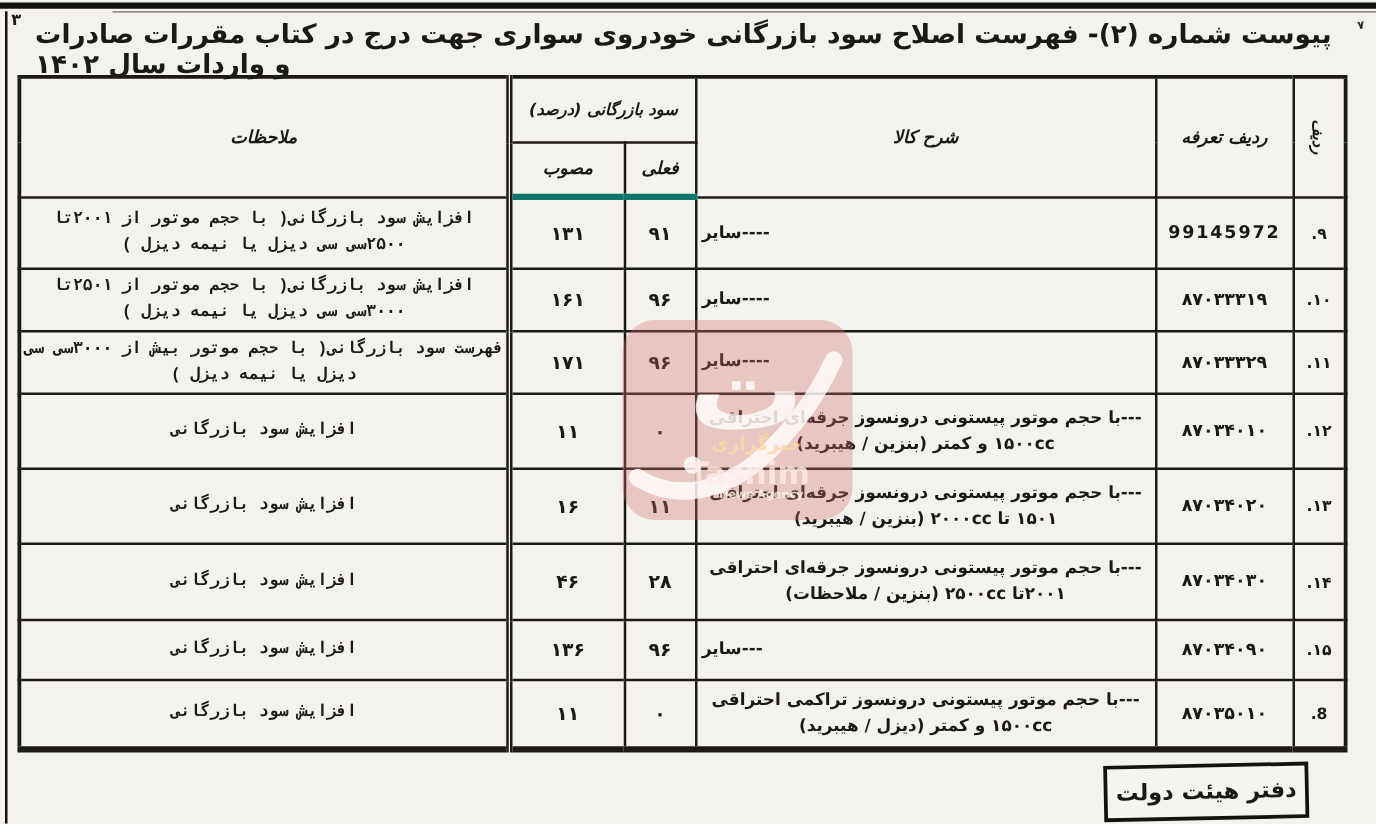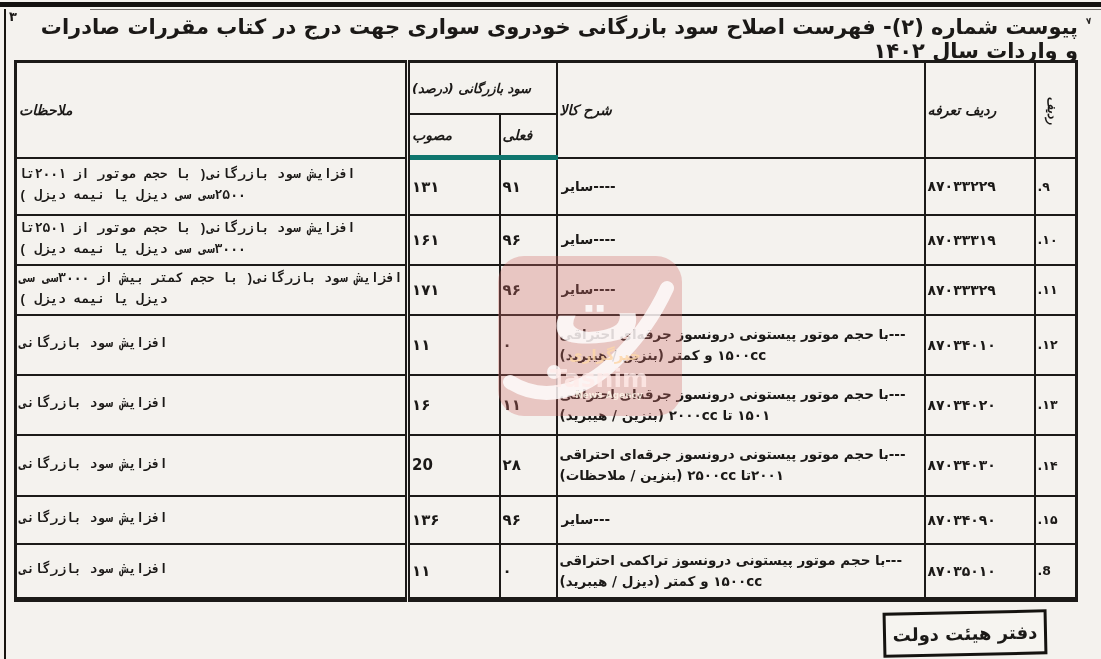--- a/index.html
+++ b/index.html
@@ -8,30 +8,30 @@
     background:#f4f2ee;color:#1b1917;
     font-family:"DejaVu Sans", sans-serif;font-weight:bold;
   }
   
   .top-rule{position:absolute;left:0;top:2px;width:1101px;height:5px;background:#141210;}
   .top-rule-thin{position:absolute;left:90px;top:9px;width:1011px;height:1px;background:#3a3734;opacity:.7;}
   .left-margin-line{position:absolute;left:4px;top:9px;width:2px;height:650px;background:#17140f;}
   .margin-mark{position:absolute;left:9px;top:9px;font-size:13px;}
   .corner-tick{position:absolute;left:1086px;top:16px;font-size:9px;transform:rotate(-8deg);color:#2c2a27;}
   .doc-title{
-    position:absolute;left:28px;top:15px;width:1050px;text-align:right;
+    position:absolute;left:28px;top:15px;width:1050px;text-align:left;
     font-size:21px;letter-spacing:-0.2px;direction:rtl;
   }
   
   table.main{
     position:absolute;left:14px;top:60px;width:1064px;
     border-collapse:collapse;table-layout:fixed;direction:rtl;
     border:3px solid #1c1a18;background:transparent;font-weight:bold;
   }
-  .main th,.main td{border:2px solid #1c1a18;text-align:left;vertical-align:middle;padding:2px;}
+  .main th,.main td{border:2px solid #1c1a18;text-align:center;vertical-align:middle;padding:2px;}
   .main thead tr.r1 th{border-top:3px solid #1c1a18;height:46px;}
   .main thead tr.r2 th{height:36px;}
   .main thead th{font-style:italic;font-size:14px;}
   .main thead tr.r2 th{border-bottom:5px solid #0f766e;}
   .main tbody tr:last-child td{border-bottom:5px solid #1c1a18;}
   .hdr-desc{font-size:15px;}
   .hdr-remarks{font-size:15px;}
   .sep-double{border-left:5px double #1c1a18 !important;}
   .cell-radif{font-size:12.5px;}
   .vtext{display:inline-block;transform:rotate(90deg);white-space:nowrap;font-size:12.5px;font-style:italic;}
@@ -80,41 +80,41 @@
       <th rowspan="2" class="hdr-remarks">ملاحظات</th>
     </tr>
     <tr class="r2">
       <th>فعلی</th>
       <th class="sep-double">مصوب</th>
     </tr>
   </thead>
   <tbody>
     <tr style="height:57px">
       <td class="cell-radif">۹.</td>
-      <td class="cell-tariff">۸۷۰۳۳۲۲۹</td>
+      <td class="cell-tariff">99145972</td>
       <td class="cell-desc align-end">----سایر</td>
       <td class="cell-num cell-feli">۹۱</td>
       <td class="cell-num cell-mosavab sep-double">۱۳۱</td>
       <td class="cell-remarks">افزایش سود بازرگانی( با حجم موتور از ۲۰۰۱تا ۲۵۰۰سی سی دیزل یا نیمه دیزل )</td>
     </tr>
     <tr style="height:50px">
       <td class="cell-radif">۱۰.</td>
       <td class="cell-tariff">۸۷۰۳۳۳۱۹</td>
       <td class="cell-desc align-end">----سایر</td>
       <td class="cell-num cell-feli">۹۶</td>
       <td class="cell-num cell-mosavab sep-double">۱۶۱</td>
       <td class="cell-remarks">افزایش سود بازرگانی( با حجم موتور از ۲۵۰۱تا ۳۰۰۰سی سی دیزل یا نیمه دیزل )</td>
     </tr>
     <tr style="height:50px">
       <td class="cell-radif">۱۱.</td>
       <td class="cell-tariff">۸۷۰۳۳۳۲۹</td>
       <td class="cell-desc align-end">----سایر</td>
       <td class="cell-num cell-feli">۹۶</td>
       <td class="cell-num cell-mosavab sep-double">۱۷۱</td>
-      <td class="cell-remarks">افزایش سود بازرگانی( با حجم کمتر بیش از ۳۰۰۰سی سی دیزل یا نیمه دیزل )</td>
+      <td class="cell-remarks">فهرست سود بازرگانی( با حجم موتور بیش از ۳۰۰۰سی سی دیزل یا نیمه دیزل )</td>
     </tr>
     <tr style="height:60px">
       <td class="cell-radif">۱۲.</td>
       <td class="cell-tariff">۸۷۰۳۴۰۱۰</td>
       <td class="cell-desc">---با حجم موتور پیستونی درونسوز جرقه‌ای احتراقی ۱۵۰۰cc و کمتر (بنزین / هیبرید)</td>
       <td class="cell-num cell-feli">۰</td>
       <td class="cell-num cell-mosavab sep-double">۱۱</td>
       <td class="cell-remarks">افزایش سود بازرگانی</td>
     </tr>
     <tr style="height:60px">
@@ -123,21 +123,21 @@
       <td class="cell-desc">---با حجم موتور پیستونی درونسوز جرقه‌ای احتراقی ۱۵۰۱ تا ۲۰۰۰cc (بنزین / هیبرید)</td>
       <td class="cell-num cell-feli">۱۱</td>
       <td class="cell-num cell-mosavab sep-double">۱۶</td>
       <td class="cell-remarks">افزایش سود بازرگانی</td>
     </tr>
     <tr style="height:61px">
       <td class="cell-radif">۱۴.</td>
       <td class="cell-tariff">۸۷۰۳۴۰۳۰</td>
       <td class="cell-desc">---با حجم موتور پیستونی درونسوز جرقه‌ای احتراقی ۲۰۰۱تا ۲۵۰۰cc (بنزین / ملاحظات)</td>
       <td class="cell-num cell-feli">۲۸</td>
-      <td class="cell-num cell-mosavab sep-double">20</td>
+      <td class="cell-num cell-mosavab sep-double">۴۶</td>
       <td class="cell-remarks">افزایش سود بازرگانی</td>
     </tr>
     <tr style="height:48px">
       <td class="cell-radif">۱۵.</td>
       <td class="cell-tariff">۸۷۰۳۴۰۹۰</td>
       <td class="cell-desc align-end">---سایر</td>
       <td class="cell-num cell-feli">۹۶</td>
       <td class="cell-num cell-mosavab sep-double">۱۳۶</td>
       <td class="cell-remarks">افزایش سود بازرگانی</td>
     </tr>

